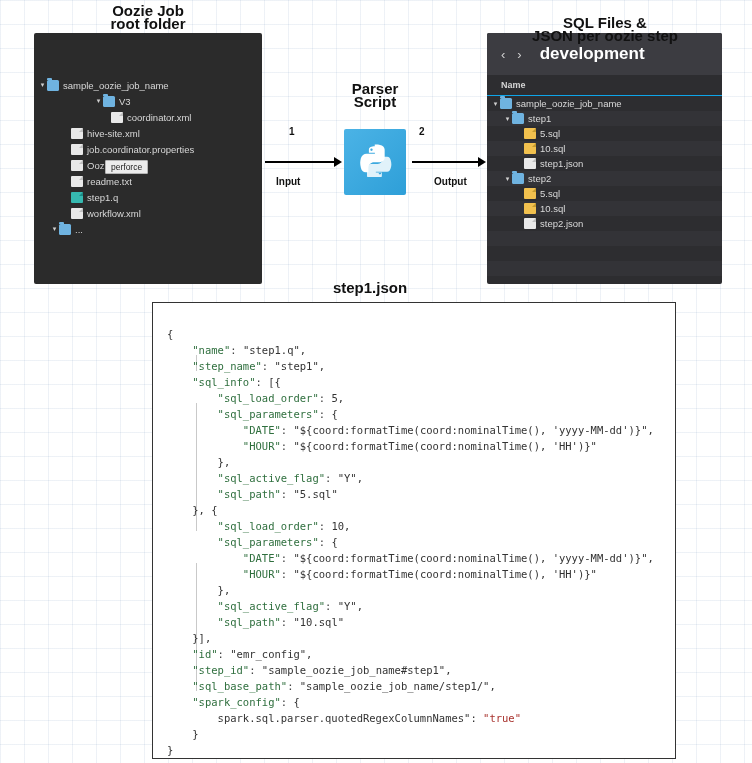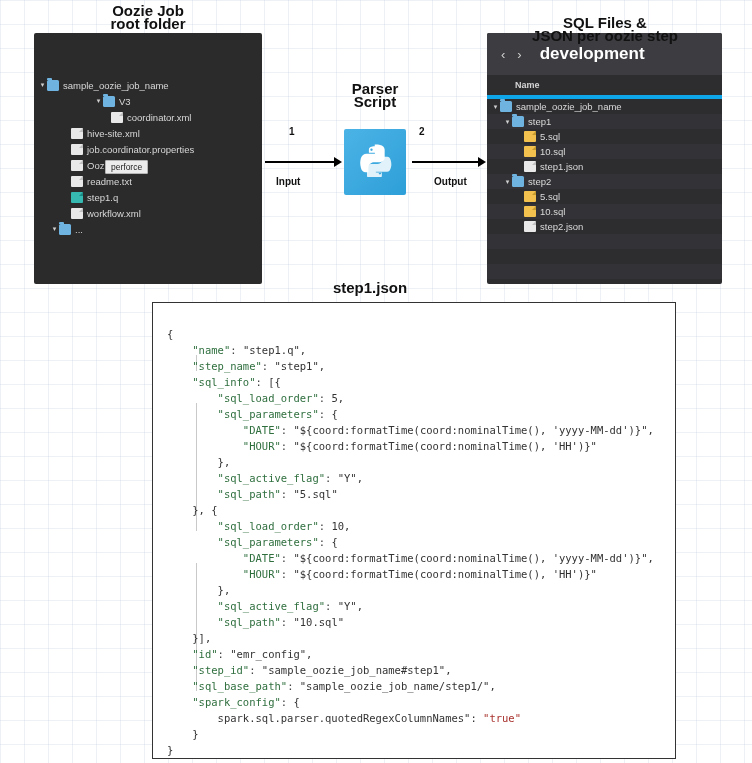--- a/index.html
+++ b/index.html
@@ -141,24 +141,24 @@
     line-height: 13px;
   }
   .dev-title {
     color: #ffffff;
     font-size: 17px;
     font-weight: bold;
     margin-left: 6px;
   }
   .dev-colhead {
     height: 20px;
-    border-bottom: 4px solid #0ea5e9;
+    border-bottom: 1px solid #0ea5e9;
     display: flex;
     align-items: center;
-    padding-left: 28px;
+    padding-left: 14px;
     color: #d5d5d5;
     font-size: 9px;
     font-weight: bold;
     text-align: right;
   }
   .dev-row {
     display: flex;
     align-items: center;
     height: 15px;
     font-size: 9.5px;

